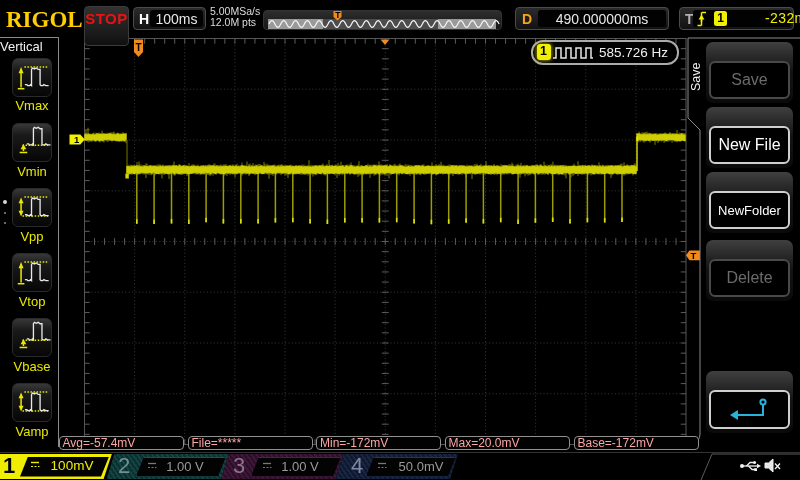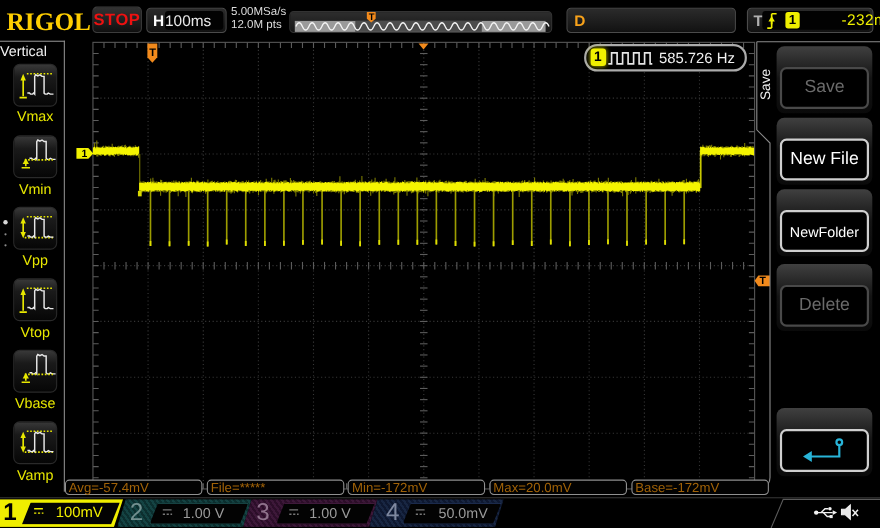--- a/index.html
+++ b/index.html
@@ -1,27 +1,27 @@
 <!DOCTYPE html>
 <html><head><meta charset="utf-8"><style>
 *{margin:0;padding:0;box-sizing:border-box}
 html,body{width:800px;height:480px;background:#000;overflow:hidden;
 font-family:"Liberation Sans",sans-serif;position:relative}
 .abs{position:absolute}
 svg text{font-family:"Liberation Sans",sans-serif}
 
 #logo{left:6px;top:7px;font-family:"Liberation Serif",serif;font-weight:bold;
 font-size:23px;color:#ffce00;letter-spacing:0px}
-#stop{left:84px;top:6px;width:45px;height:24px;border-radius:4px;
+#stop{left:84px;top:6px;width:45px;height:40px;border-radius:4px;
 background:linear-gradient(180deg,#323232,#101010);border:1px solid #3c3c3c;
-color:#ee1111;font-weight:bold;font-size:15px;text-align:left;line-height:23px;letter-spacing:.5px}
+color:#ee1111;font-weight:bold;font-size:15px;text-align:center;line-height:23px;letter-spacing:.5px}
 .tbox{height:23px;border-radius:4px;border:1px solid #4b4b4b;
 background:linear-gradient(180deg,#2b2b2b,#121212);top:7px}
 .tinner{position:absolute;background:#020202;border-radius:3px;top:2px;bottom:2px;
-color:#e8e8e8;font-size:14px;}
+color:#e8e8e8;font-size:14px;text-align:center}
 #hbox{left:133px;width:73px}
 #hbox .lab{position:absolute;left:5px;top:3px;color:#fff;font-weight:bold;font-size:14px}
 #hbox .tinner{left:16px;right:2px;line-height:18px}
 #satext{left:210px;top:6px;color:#dcdcdc;font-size:10.5px;line-height:10.5px}
 #membox{left:263px;top:10px;width:239px;height:20px;border-radius:4px;
 background:linear-gradient(180deg,#2e2e2e,#151515);border:1px solid #333}
 #memstrip{left:268px;top:19px;width:228px;height:10px;background:#9a9a9a}
 #memmid{left:323px;top:19px;width:115px;height:10px;background:#4c4c4c}
 #dbox{left:515px;width:154px}
 #dbox .lab{position:absolute;left:6px;top:3px;color:#f8a21a;font-weight:bold;font-size:14px}
@@ -43,21 +43,21 @@
 #savetab{left:689px;top:59px;width:14px;height:36px;color:#f0f0f0;font-size:12.5px;
 writing-mode:vertical-rl;transform:rotate(180deg);text-align:center;line-height:14px}
 .mbtn{left:706px;width:87px;height:61px;border-radius:7px;
 background:linear-gradient(180deg,#404040,#2b2b2b 22%,#141414 48%,#0a0a0a)}
 .minner{position:absolute;left:3px;right:3px;top:19px;bottom:4px;border-radius:6px;
 background:#000;font-size:16px;display:flex;align-items:center;justify-content:center;color:#fff}
 .en{border:2px solid #cfcfcf}
 .dis{border:2px solid #494949;color:#6b6b6b}
 
 .pill{top:436px;width:125px;height:14px;background:#020202;border:1px solid #909090;
-border-radius:4px;color:#a16207;font-size:12px;line-height:12.5px;padding-left:3px}
+border-radius:4px;color:#fca5a5;font-size:12px;line-height:12.5px;padding-left:3px}
 
 #chbar{left:0;top:452px;width:800px;height:28px;background:#000;border-top:1px solid #333}
 .tab{position:absolute;top:453.5px;height:25.5px}
 .num{position:absolute;font-size:22px;font-weight:normal}
 .cin{position:absolute;top:4.5px;height:20px;background:#030303;font-size:13px;color:#9a9a9a}
 </style></head><body>
 
 <svg class="abs" style="left:0;top:0" width="800" height="480">
 
   <g stroke="#383838" stroke-width="1" stroke-dasharray="1 2.4">
@@ -312,20 +312,21 @@
 <div class="abs" id="membox"></div>
 <div class="abs" id="memstrip"></div>
 <div class="abs" id="memmid"></div>
 <svg class="abs" style="left:0;top:0" width="800" height="34">
   <path d="M269 24q2.95 -6.6 5.9 0q2.95 6.6 5.9 0q2.95 -6.6 5.9 0q2.95 6.6 5.9 0q2.95 -6.6 5.9 0q2.95 6.6 5.9 0q2.95 -6.6 5.9 0q2.95 6.6 5.9 0q2.95 -6.6 5.9 0q2.95 6.6 5.9 0q2.95 -6.6 5.9 0q2.95 6.6 5.9 0q2.95 -6.6 5.9 0q2.95 6.6 5.9 0q2.95 -6.6 5.9 0q2.95 6.6 5.9 0q2.95 -6.6 5.9 0q2.95 6.6 5.9 0q2.95 -6.6 5.9 0q2.95 6.6 5.9 0q2.95 -6.6 5.9 0q2.95 6.6 5.9 0q2.95 -6.6 5.9 0q2.95 6.6 5.9 0q2.95 -6.6 5.9 0q2.95 6.6 5.9 0q2.95 -6.6 5.9 0q2.95 6.6 5.9 0q2.95 -6.6 5.9 0q2.95 6.6 5.9 0q2.95 -6.6 5.9 0q2.95 6.6 5.9 0q2.95 -6.6 5.9 0q2.95 6.6 5.9 0q2.95 -6.6 5.9 0q2.95 6.6 5.9 0q2.95 -6.6 5.9 0q2.95 6.6 5.9 0q2.95 -6.6 5.9 0" stroke="#f2f2f2" stroke-width="1.2" fill="none"></path>
   <polygon points="333.5,11 341.5,11 341.5,17 337.5,20.5 333.5,17" fill="#f28a1c"></polygon>
   <text x="335.2" y="17.8" font-size="8.5" font-weight="bold" fill="#000">T</text>
 </svg>
 <div class="abs tbox" id="dbox">
     <span class="lab">D</span>
+    <div class="tinner">490.000000ms</div>
   </div>
 <div class="abs tbox" id="trbox">
     <span class="lab">T</span>
     <div class="tinner"></div>
   </div>
 <svg class="abs" style="left:696px;top:9px" width="18" height="20">
   <g stroke="#f0f000" stroke-width="1.5" fill="none">
     <path d="M1.5 16.5h4M5.5 16.5V3.5M5.5 3.5h4.5"></path>
   </g>
   <polygon points="5.5,5.5 2.6,10.5 8.4,10.5" fill="#f0f000"></polygon>

